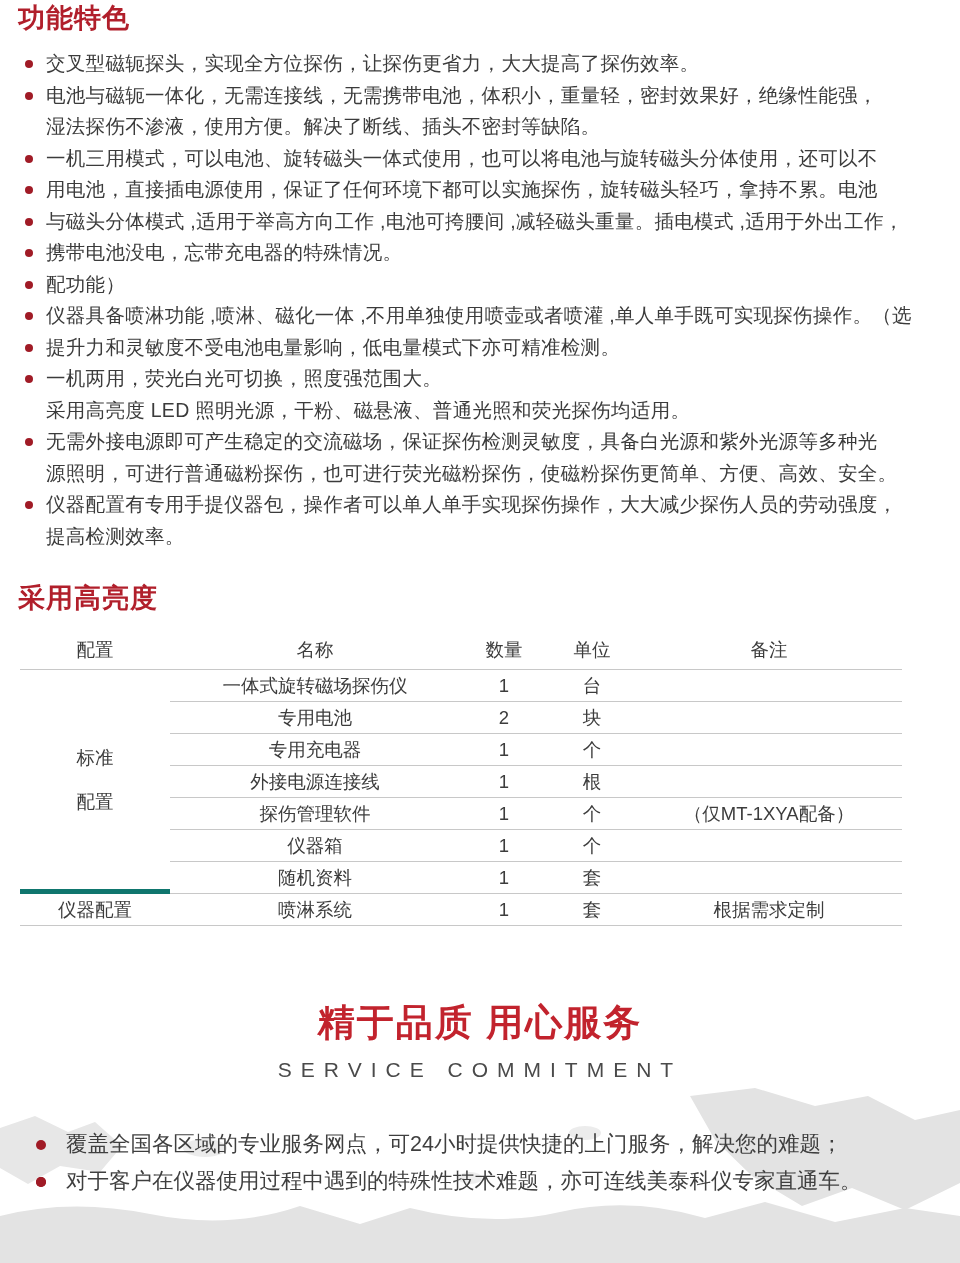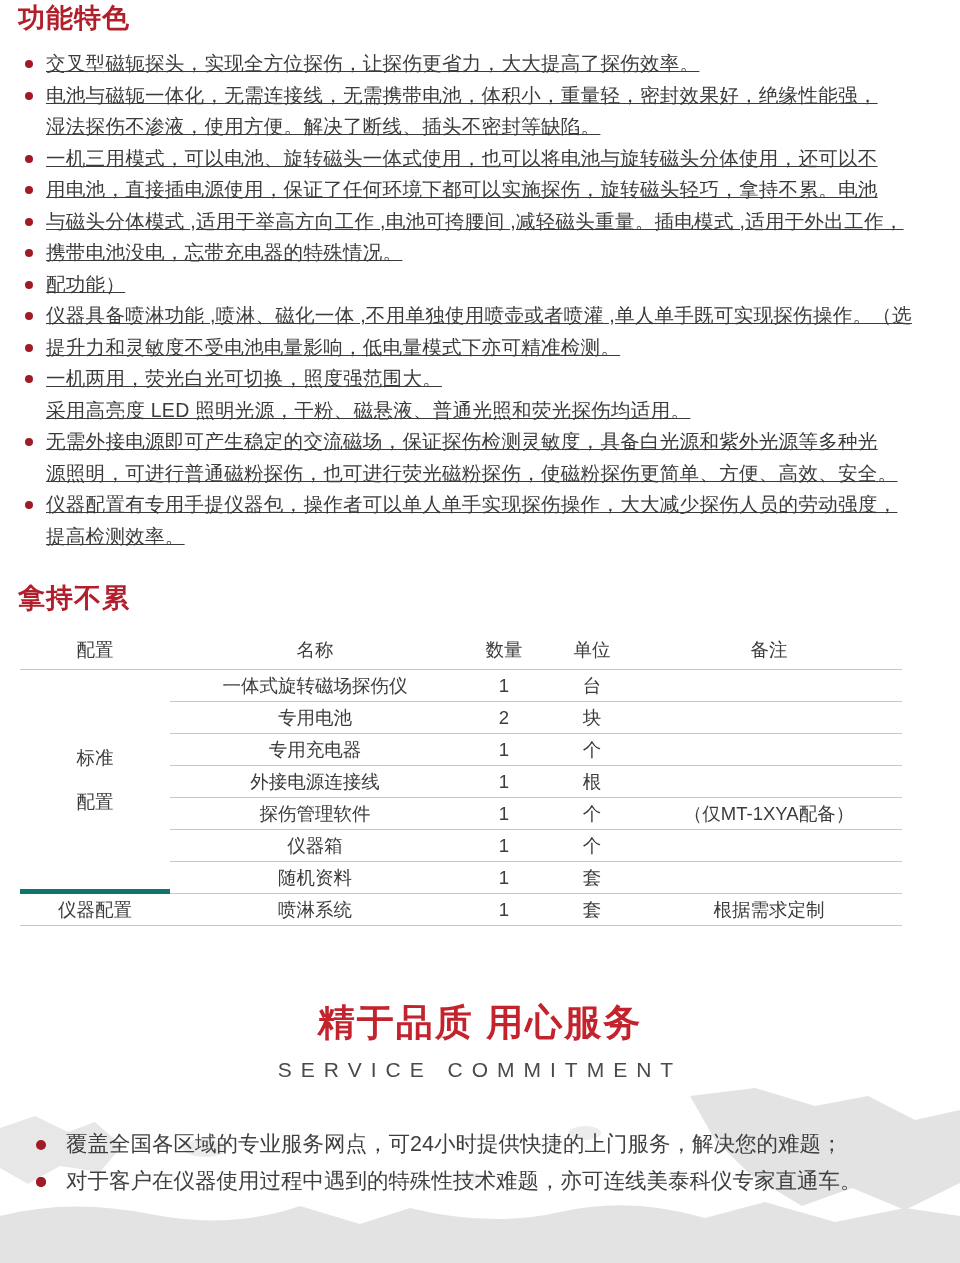--- a/index.html
+++ b/index.html
@@ -17,21 +17,21 @@
   .sec-title {
     color:#b11f2b;
     font-size:27px;
     font-weight:bold;
     letter-spacing:1px;
     margin-left:18px;
   }
   .sec-title.first { }
 
   
-  .feature-list { margin-top:12px;text-decoration:underline; }
+  .feature-list { margin-top:12px; }
   .ln {
     position:relative;
     padding-left:46px;
     padding-right:20px;
     font-size:19.5px;
     line-height:31.5px;
     color:#3b3b3b;
     letter-spacing:0.3px;
   }
   .ln .dot {
@@ -152,21 +152,21 @@
     <div class="ln"><span class="dot"></span><span>仪器具备喷淋功能 ,喷淋、磁化一体 ,不用单独使用喷壶或者喷灌 ,单人单手既可实现探伤操作。（选</span></div>
     <div class="ln"><span class="dot"></span><span>提升力和灵敏度不受电池电量影响，低电量模式下亦可精准检测。</span></div>
     <div class="ln"><span class="dot"></span><span>一机两用，荧光白光可切换，照度强范围大。</span></div>
     <div class="ln"><span>采用高亮度 LED 照明光源，干粉、磁悬液、普通光照和荧光探伤均适用。</span></div>
     <div class="ln"><span class="dot"></span><span>无需外接电源即可产生稳定的交流磁场，保证探伤检测灵敏度，具备白光源和紫外光源等多种光</span></div>
     <div class="ln"><span>源照明，可进行普通磁粉探伤，也可进行荧光磁粉探伤，使磁粉探伤更简单、方便、高效、安全。</span></div>
     <div class="ln"><span class="dot"></span><span>仪器配置有专用手提仪器包，操作者可以单人单手实现探伤操作，大大减少探伤人员的劳动强度，</span></div>
     <div class="ln"><span>提高检测效率。</span></div>
   </div>
 
-  <div class="sec-title cfg-title">拿持不累</div>
+  <div class="sec-title cfg-title">采用高亮度</div>
 
   <table class="cfg">
     <tbody>
         <tr>
       <th class="c1">
             <div class="u uh">配置</div>
           </th>
       <th class="c2">
             <div class="u uh">名称</div>
           </th>

